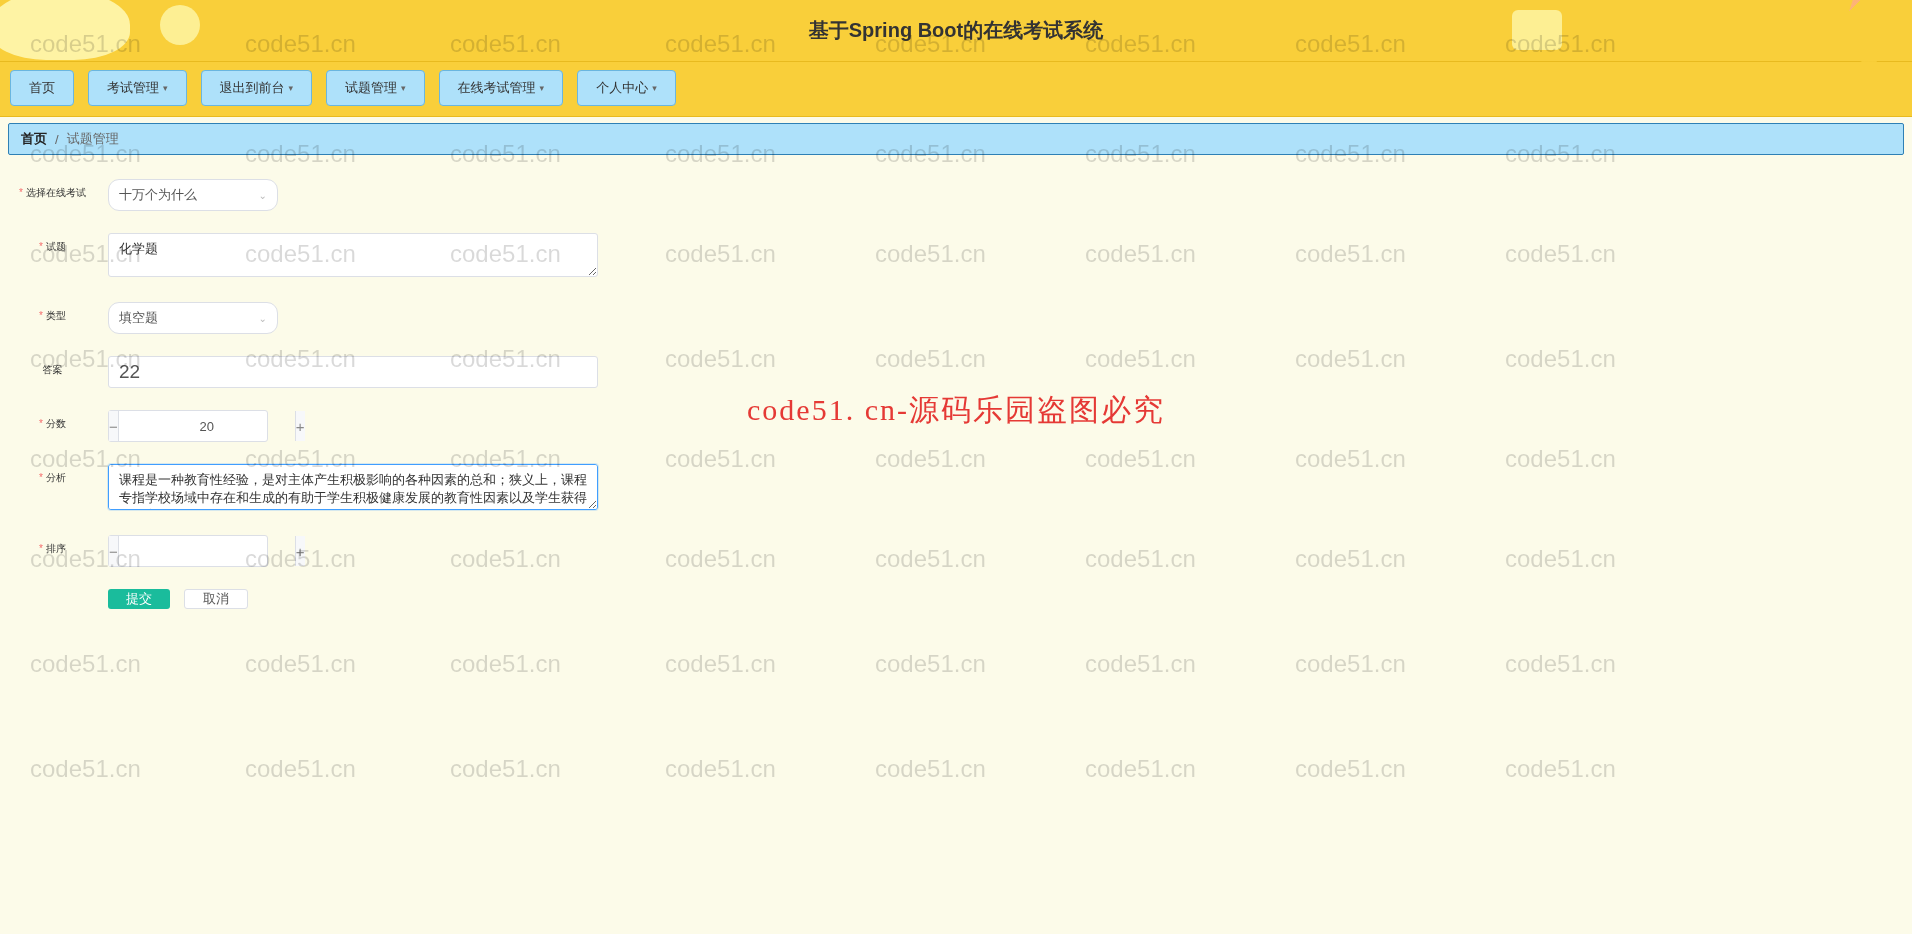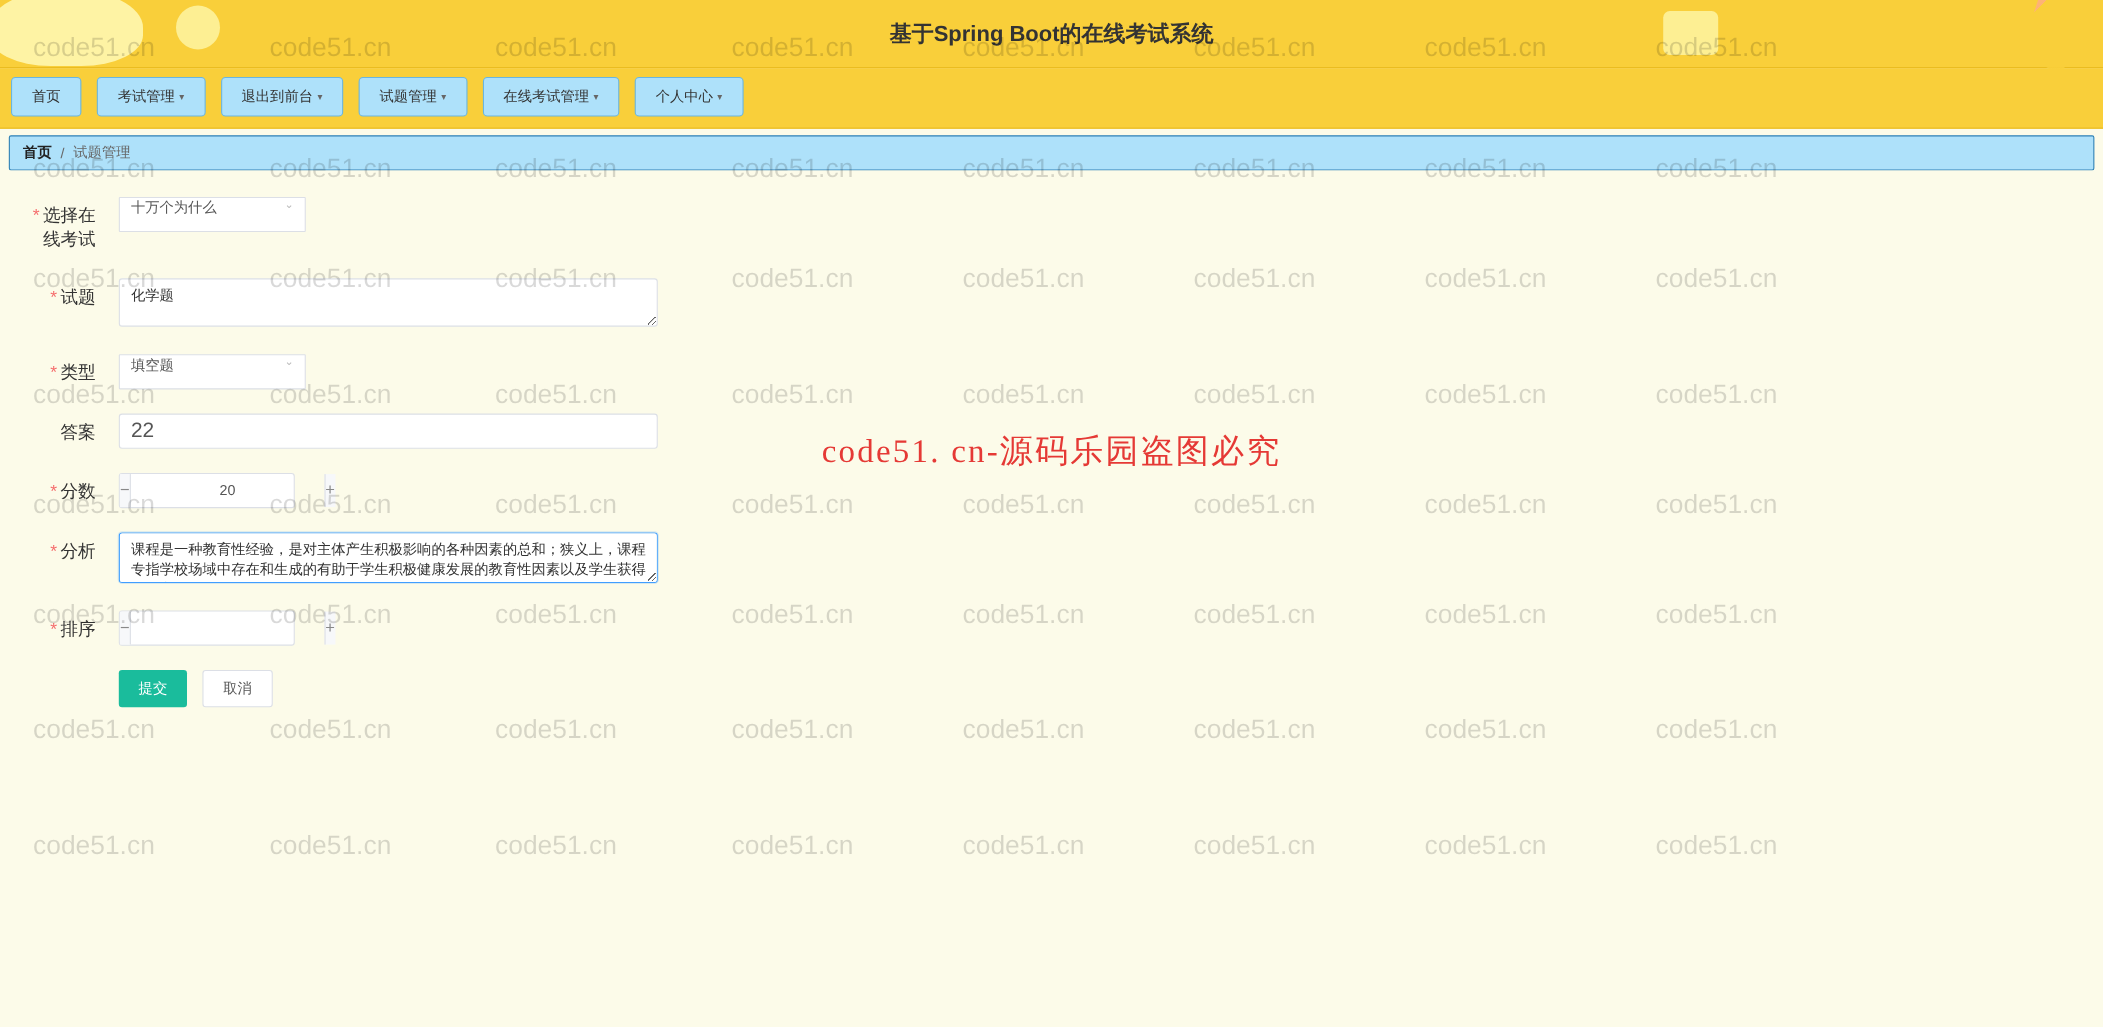--- a/index.html
+++ b/index.html
@@ -132,41 +132,42 @@
 .form {
   max-width: 600px;
 }
 .form-row {
   display: flex;
   align-items: flex-start;
   margin-bottom: 22px;
 }
 .form-label {
   width: 90px;
-  text-align: right;
+  text-align: center;
   padding-right: 21px;
-  font-size: 16px;
+  font-size: 10px;
   color: #333;
   padding-top: 7px;
   line-height: 1.4;
 }
 .form-label .req {
   color: #f56c6c;
   margin-right: 3px;
 }
 .form-control { flex: 1; }
 
 
 .el-select {
   width: 170px;
   height: 32px;
   border: 1px solid #dcdfe6;
-  border-radius: 1px;
+  border-radius: 11px;
   background: #fff;
   display: flex;
+  align-items: center;
   padding: 0 10px;
   justify-content: space-between;
   font-size: 13px;
   color: #555;
   cursor: pointer;
 }
 .el-select .sel-caret { color: #bbb; font-size: 10px; }
 
 
 .el-textarea {
@@ -234,21 +235,21 @@
   font-family: inherit;
 }
 
 
 .btn-row {
   display: flex;
   gap: 14px;
   margin-left: 90px;
 }
 .btn {
-  height: 34px;
+  height: 20px;
   padding: 0 18px;
   border-radius: 3px;
   font-size: 13px;
   cursor: pointer;
   border: none;
 }
 .btn-primary {
   background: #1abc9c;
   color: #fff;
 }

